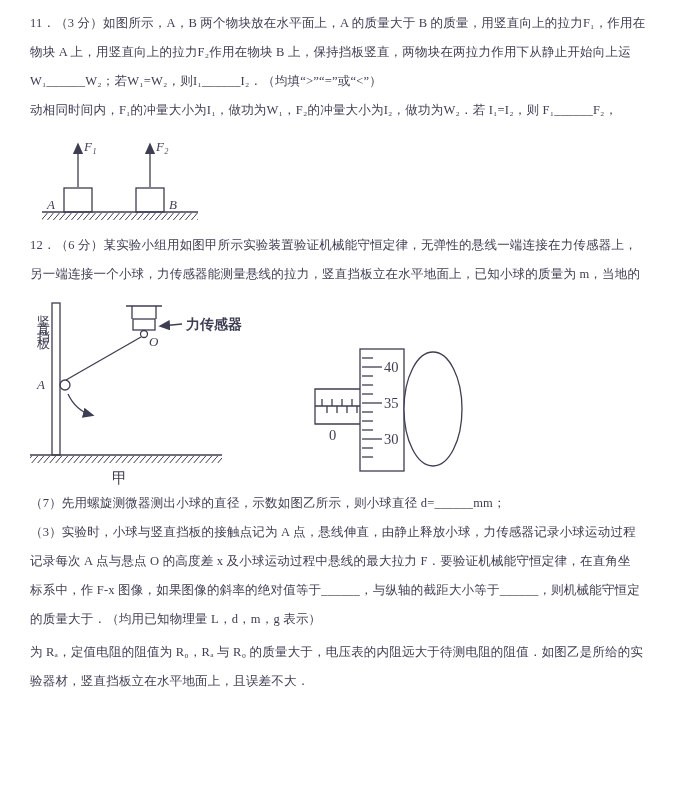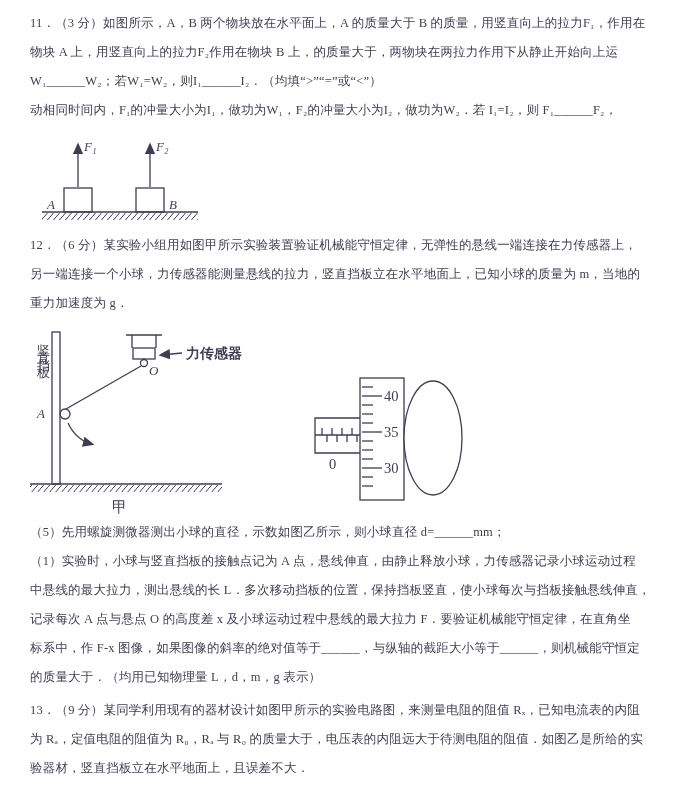--- a/index.html
+++ b/index.html
@@ -28,21 +28,21 @@
   section { margin:0; }
   .p13 { margin-top:4px; }
 </style>
 </head>
 <body>
 
 <div class="page">
 
   <section>
     <div class="line">11．（3 分）如图所示，A，B 两个物块放在水平面上，A 的质量大于 B 的质量，用竖直向上的拉力F₁，作用在</div>
-    <div class="line">物块 A 上，用竖直向上的拉力F₂作用在物块 B 上，的质量大于，两物块在两拉力作用下从静止开始向上运</div>
+    <div class="line">物块 A 上，用竖直向上的拉力F₂作用在物块 B 上，保持挡板竖直，两物块在两拉力作用下从静止开始向上运</div>
     <div class="line">W₁______W₂；若W₁=W₂，则I₁______I₂．（均填“&gt;”“=”或“&lt;”）</div>
     <div class="line">动相同时间内，F₁的冲量大小为I₁，做功为W₁，F₂的冲量大小为I₂，做功为W₂．若 I₁=I₂，则 F₁______F₂，</div>
 
     <div class="fig11-wrap">
       <svg width="200" height="88" viewBox="0 0 200 88">
         <defs>
           <pattern id="hB" width="6" height="7" patternUnits="userSpaceOnUse">
             <line x1="0" y1="7" x2="6" y2="0" stroke="#3e3e52" stroke-width="1"></line>
           </pattern>
           <marker id="arB" markerWidth="9" markerHeight="8" refX="7" refY="4" orient="auto">
@@ -61,21 +61,20 @@
         <text x="118" y="18" class="svgt it">F₂</text>
         <text x="9" y="76" class="svgt it">A</text>
         <text x="131" y="76" class="svgt it">B</text>
       </svg>
     </div>
   </section>
 
   <section>
     <div class="line">12．（6 分）某实验小组用如图甲所示实验装置验证机械能守恒定律，无弹性的悬线一端连接在力传感器上，</div>
     <div class="line">另一端连接一个小球，力传感器能测量悬线的拉力，竖直挡板立在水平地面上，已知小球的质量为 m，当地的</div>
-    <div class="line">重力加速度为 g．</div>
 
     <div class="figrow">
 
       <div class="fig-jia">
         <svg width="240" height="192" viewBox="0 0 240 192">
           <defs>
             <pattern id="hA" width="6" height="7" patternUnits="userSpaceOnUse">
               <line x1="0" y1="7" x2="6" y2="0" stroke="#3e3e52" stroke-width="1"></line>
             </pattern>
             <marker id="arA" markerWidth="9" markerHeight="8" refX="7" refY="4" orient="auto">
@@ -132,27 +131,25 @@
           </g>
           <text x="72" y="27" class="svgt num">40</text>
           <text x="72" y="63" class="svgt num">35</text>
           <text x="72" y="99" class="svgt num">30</text>
           <text x="17" y="95" class="svgt num">0</text>
         </svg>
       </div>
 
     </div>
 
-    <div class="line">（5）先用螺旋测微器测出小球的直径，示数如图乙所示，则小球直径 d=______mm；</div>
-    <div class="line">（1）实验时，小球与竖直挡板的接触点记为 A 点，悬线伸直，由静止释放小球，力传感器记录小球运动过程</div>
-    <div class="line">中悬线的最大拉力，测出悬线的长 L．多次移动挡板的位置，保持挡板竖直，使小球每次与挡板接触悬线伸直，</div>
+    <div class="line">（7）先用螺旋测微器测出小球的直径，示数如图乙所示，则小球直径 d=______mm；</div>
+    <div class="line">（3）实验时，小球与竖直挡板的接触点记为 A 点，悬线伸直，由静止释放小球，力传感器记录小球运动过程</div>
     <div class="line">记录每次 A 点与悬点 O 的高度差 x 及小球运动过程中悬线的最大拉力 F．要验证机械能守恒定律，在直角坐</div>
     <div class="line">标系中，作 F-x 图像，如果图像的斜率的绝对值等于______，与纵轴的截距大小等于______，则机械能守恒定</div>
     <div class="line">的质量大于．（均用已知物理量 L，d，m，g 表示）</div>
   </section>
 
   <section class="p13">
-    <div class="line">13．（9 分）某同学利用现有的器材设计如图甲所示的实验电路图，来测量电阻的阻值 Rₓ，已知电流表的内阻</div>
     <div class="line">为 Rₐ，定值电阻的阻值为 R₀，Rₐ 与 R₀ 的质量大于，电压表的内阻远大于待测电阻的阻值．如图乙是所给的实</div>
     <div class="line">验器材，竖直挡板立在水平地面上，且误差不大．</div>
   </section>
 
 </div>
 
 </body></html>

